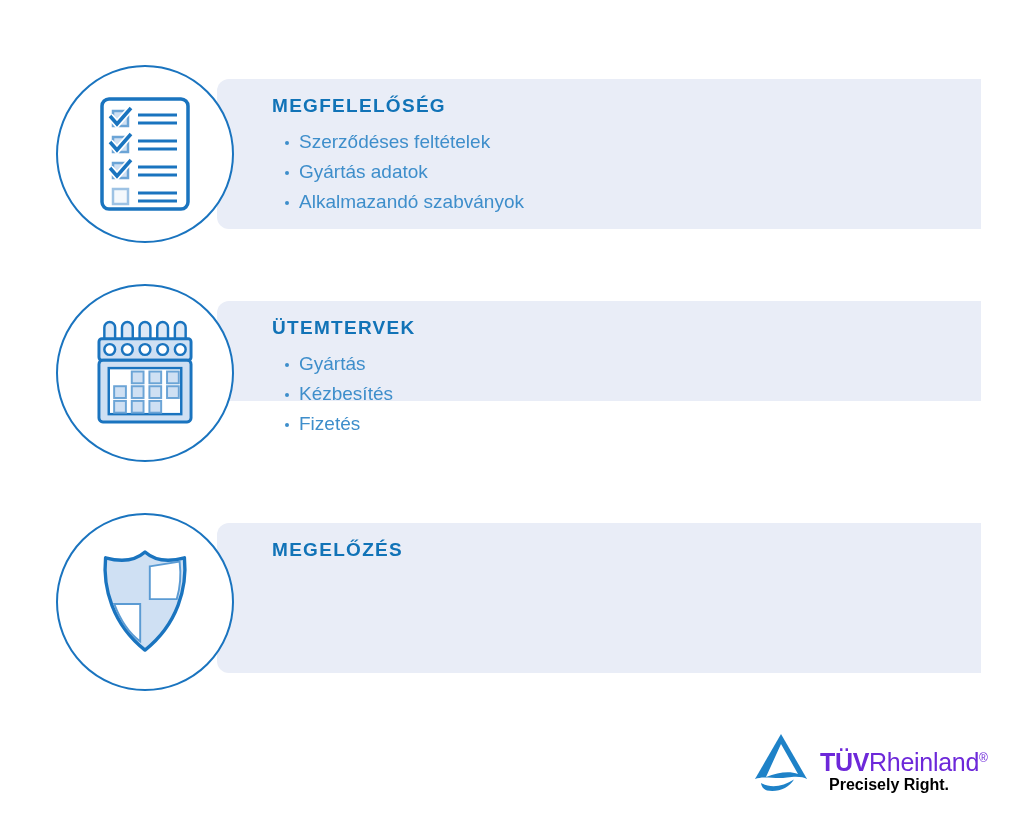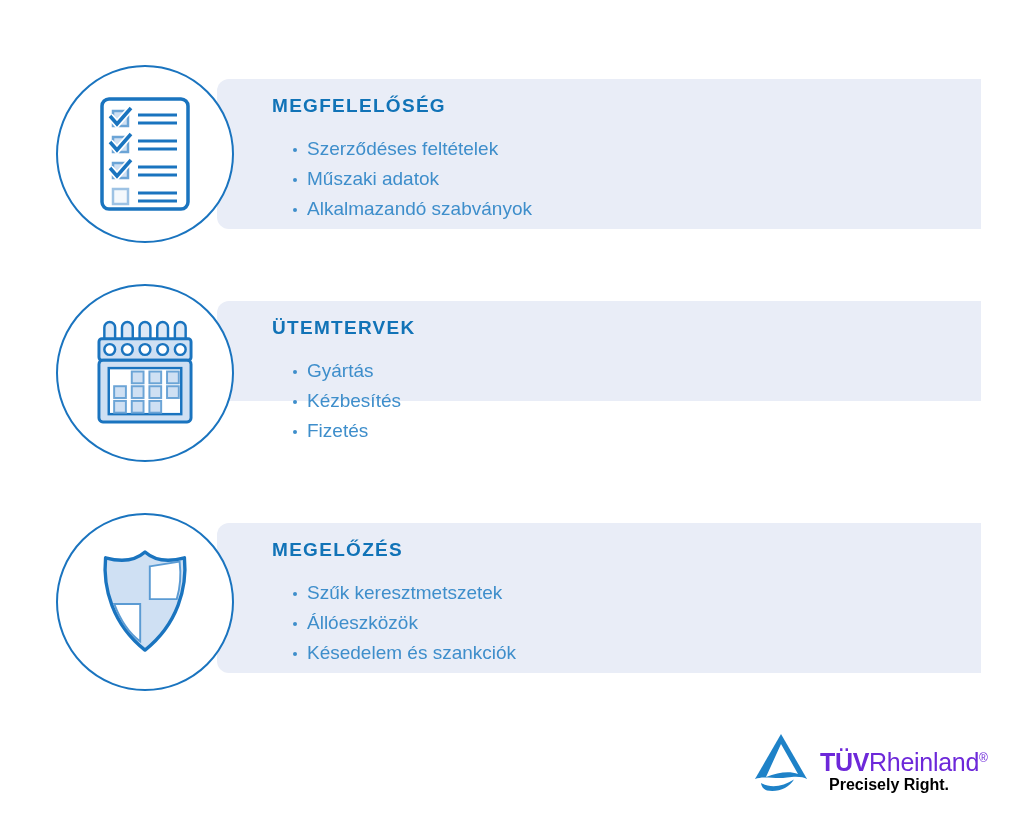--- a/index.html
+++ b/index.html
@@ -6,21 +6,21 @@
   body{font-family:"Liberation Sans", sans-serif;}
   .stage{position:relative;width:1024px;height:838px;background:#ffffff;overflow:hidden;}
 
   .panel{position:absolute;left:217px;width:764px;background:#e9edf7;border-radius:12px 0 0 12px;z-index:1;}
   .panel-1{top:79px;height:150px;}
   .panel-2{top:301px;height:100px;}
   .panel-3{top:523px;height:150px;}
   .panel-inner{padding:15px 20px 0 55px;}
 
   .section-title{margin:0 0 9px 0;font-size:19px;font-weight:bold;letter-spacing:1.3px;color:#1173b7;line-height:24px;}
-  .items{list-style:none;margin:16px;padding:0;text-align:right;}
+  .items{list-style:none;margin:8px;padding:0;text-align:right;}
   .items li{display:flex;align-items:center;height:30px;font-size:19px;color:#3e8ecb;}
   .dot{flex:0 0 auto;width:4px;height:4px;border-radius:50%;background:#3e8ecb;margin:1px 10px 0 5px;}
 
   .badge{position:absolute;left:56px;width:178px;height:178px;box-sizing:border-box;border:2px solid #1a74bf;border-radius:50%;background:#ffffff;z-index:2;display:flex;align-items:center;justify-content:center;}
   .badge-1{top:65px;}
   .badge-2{top:284px;}
   .badge-3{top:513px;}
 
   .logo{position:absolute;left:753px;top:731px;width:250px;height:70px;z-index:3;}
   .logo-triangle{position:absolute;left:0;top:2px;}
@@ -37,21 +37,21 @@
   <div class="panel panel-1">
     <div class="panel-inner">
       <h2 class="section-title">MEGFELELŐSÉG</h2>
       <ul class="items">
         <li>
             <span class="dot"></span>
             <span>Szerződéses feltételek</span>
           </li>
         <li>
             <span class="dot"></span>
-            <span>Műszaki adatok</span>
+            <span>Gyártás adatok</span>
           </li>
         <li>
             <span class="dot"></span>
             <span>Alkalmazandó szabványok</span>
           </li>
       </ul>
     </div>
   </div>
   <div class="badge badge-1">
     <svg viewBox="0 0 90 114" width="90" height="114" aria-hidden="true">
@@ -130,34 +130,20 @@
 
       <rect x="17.5" y="82.5" width="12" height="12" fill="#cfe0f3" stroke="#6ba4d6" stroke-width="2"></rect>
       <rect x="35.5" y="82.5" width="12" height="12" fill="#cfe0f3" stroke="#6ba4d6" stroke-width="2"></rect>
       <rect x="53.5" y="82.5" width="12" height="12" fill="#cfe0f3" stroke="#6ba4d6" stroke-width="2"></rect>
     </svg>
   </div>
 
   <div class="panel panel-3">
     <div class="panel-inner">
       <h2 class="section-title">MEGELŐZÉS</h2>
-      <ul class="items">
-        <li>
-            <span class="dot"></span>
-            <span>Szűk keresztmetszetek</span>
-          </li>
-        <li>
-            <span class="dot"></span>
-            <span>Állóeszközök</span>
-          </li>
-        <li>
-            <span class="dot"></span>
-            <span>Késedelem és szankciók</span>
-          </li>
-      </ul>
     </div>
   </div>
   <div class="badge badge-3">
     <svg viewBox="0 0 104 114" width="100" height="110" aria-hidden="true">
       <path d="M52,5 C61,13 75,16 93,11 C96,42 86,80 52,107 C18,80 8,42 11,11 C29,16 43,13 52,5 Z" fill="#cfe0f3" stroke="#1a74bf" stroke-width="3.5" stroke-linejoin="round"></path>
       <path d="M57,20 L88,15 C90,32 88,44 85,54 L57,54 Z" fill="#ffffff" stroke="#5b9bd3" stroke-width="2"></path>
       <path d="M20,59 L47,59 L47,98 C36,90 26,75 20,59 Z" fill="#ffffff" stroke="#5b9bd3" stroke-width="2"></path>
     </svg>
   </div>
 

